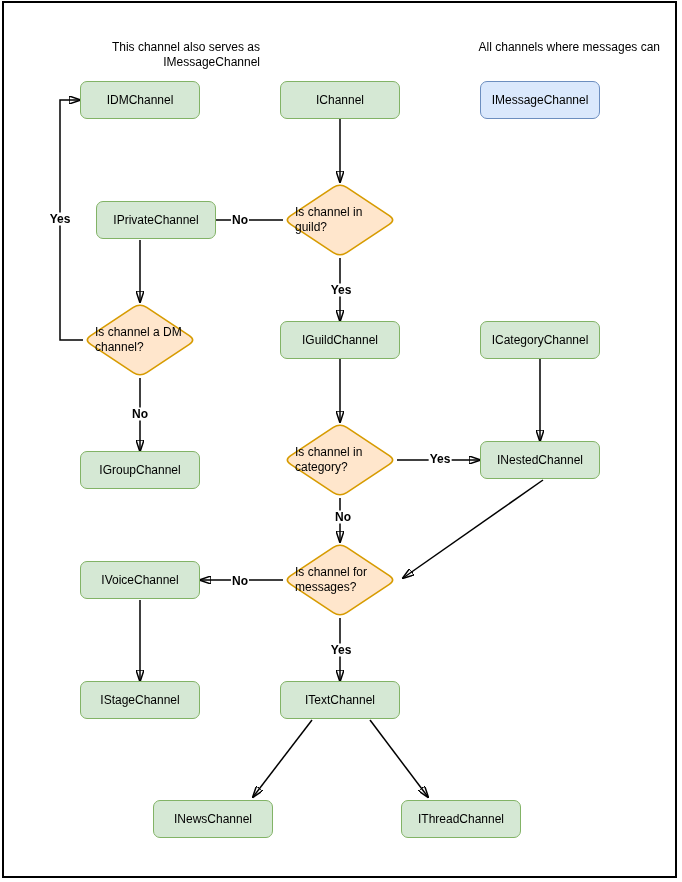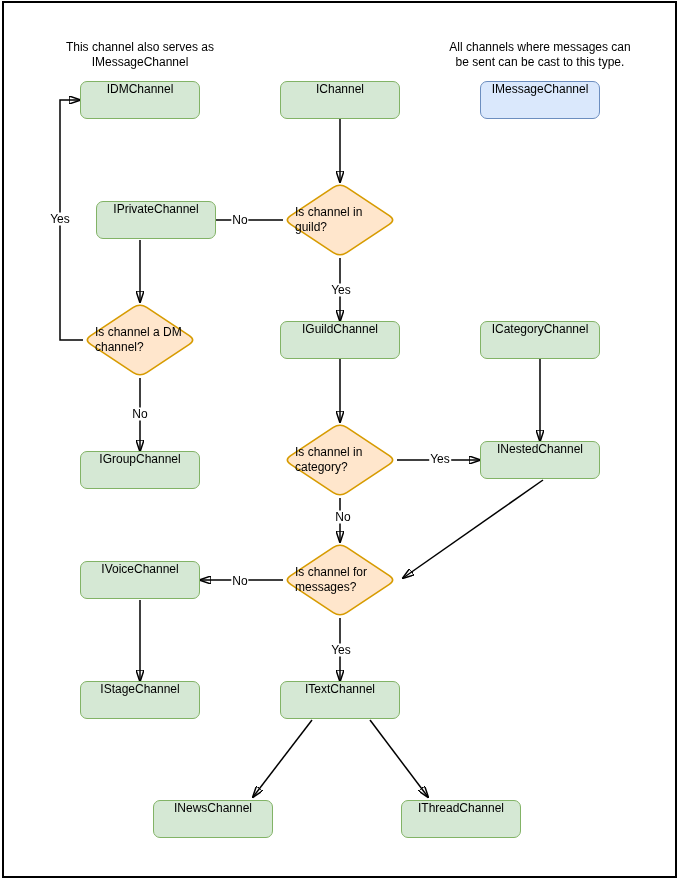--- a/index.html
+++ b/index.html
@@ -9,37 +9,37 @@
   }
   .frame{
     position:absolute;left:2px;top:1px;width:675px;height:877px;
     border:2px solid #000;box-sizing:border-box;pointer-events:none;
   }
   svg.edges{position:absolute;left:0;top:0;width:682px;height:882px}
   svg.edges path{stroke:#000;stroke-width:1.5;fill:none}
   .node{
     position:absolute;width:120px;height:38px;box-sizing:border-box;
     background:#d5e8d4;border:1.5px solid #82b366;border-radius:7px;
-    display:flex;justify-content:center;
+    display:flex;align-items:center;justify-content:center;
     font-size:12px;text-align:center;
   }
   .node.blue{background:#dae8fc;border-color:#6c8ebf}
   .decision{position:absolute;width:114px;height:76px}
   .decision svg{position:absolute;left:0;top:0;width:114px;height:76px;overflow:visible}
   .decision .diamond{fill:#ffe6cc;stroke:#d79b00;stroke-width:1.6}
   .decision .dlabel{
     position:absolute;left:0;top:0;right:0;bottom:0;
     display:flex;align-items:center;justify-content:center;
     text-align:left;font-size:12px;line-height:15px;padding:0 12px;
   }
-  .note{position:absolute;text-align:center;font-size:12px;line-height:15px}
+  .note{position:absolute;text-align:right;font-size:12px;line-height:15px}
   .note span{display:block}
   .edge-label{
     position:absolute;transform:translate(-50%,-50%);
-    background:#ffffff;font-size:12px;line-height:13px;padding:0 1px;white-space:nowrap;
+    background:#ffffff;font-size:12px;line-height:13px;padding:0 1px;white-space:nowrap;font-weight:bold;
   }
 </style>
 </head>
 <body>
 
 <div class="frame"></div>
 
 <svg class="edges">
   <defs>
     <marker id="arrow" markerUnits="userSpaceOnUse" markerWidth="12" markerHeight="8" refX="11" refY="4" orient="auto">
@@ -63,21 +63,20 @@
   <path d="M312,720 L253,797" marker-end="url(#arrow)"></path>
   <path d="M370,720 L428,797" marker-end="url(#arrow)"></path>
 </svg>
 
 <div class="note" style="left:20px;top:40px;width:240px">
   <span>This channel also serves as</span>
   <span>IMessageChannel</span>
 </div>
 <div class="note" style="left:420px;top:40px;width:240px">
   <span>All channels where messages can</span>
-  <span>be sent can be cast to this type.</span>
 </div>
 <div class="note" style="left:10px;top:500px;width:260px">
 </div>
 
 <div class="node" style="left:80px;top:81px">
   <span>IDMChannel</span>
 </div>
 <div class="node" style="left:280px;top:81px">
   <span>IChannel</span>
 </div>

